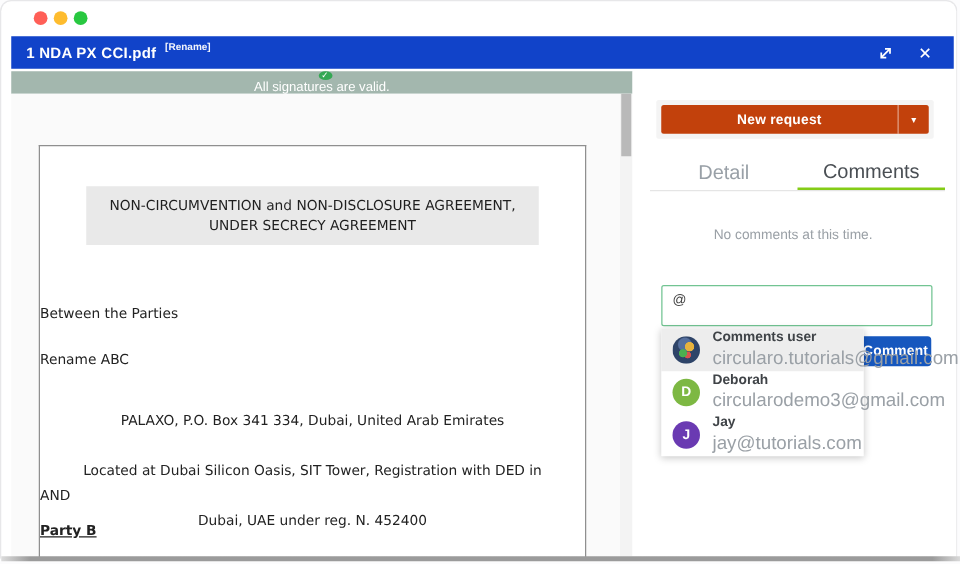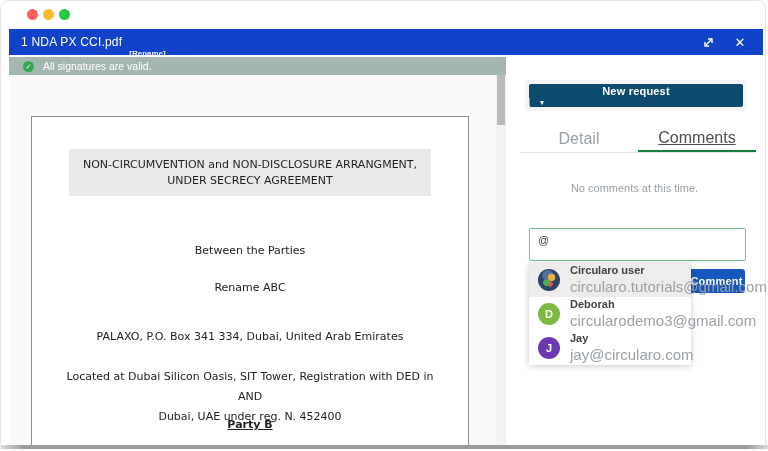--- a/index.html
+++ b/index.html
@@ -8,58 +8,58 @@
        border:1px solid #e7e7e9;border-bottom:none;border-radius:9px 9px 0 0;box-sizing:border-box;}
   
   .traffic{position:absolute;top:8px;left:26px;height:12px;display:flex;gap:5px;}
   .dot{width:11px;height:11px;border-radius:50%;}
   .dot.red{background:#ff5f57;}
   .dot.yellow{background:#febc2e;}
   .dot.green{background:#28c840;}
   
   .titlebar{position:absolute;left:8px;top:28px;width:754px;height:26px;background:#1143c9;
             display:flex;align-items:center;color:#fff;}
-  .titlebar .doc-title{font-size:12px;font-weight:normal;margin-left:12px;letter-spacing:.2px;}
-  .titlebar .rename{font-size:8px;font-weight:bold;margin-left:7px;align-self:flex-start;margin-top:20px;opacity:.95;cursor:pointer;}
+  .titlebar .doc-title{font-size:12px;font-weight:bold;margin-left:12px;letter-spacing:.2px;}
+  .titlebar .rename{font-size:8px;font-weight:bold;margin-left:7px;align-self:flex-start;margin-top:4px;opacity:.95;cursor:pointer;}
   .titlebar .spacer{flex:1;}
   .tb-icon{width:26px;height:26px;display:flex;align-items:center;justify-content:center;cursor:pointer;color:#fff;}
   .tb-icon.expand{margin-right:6px;}
   .tb-icon.close{margin-right:10px;font-size:13px;line-height:1;}
   
   .banner{position:absolute;left:8px;top:56px;width:497px;height:18px;background:#a3b7ae;
-          display:flex;align-items:center;color:#fff;font-size:10.5px;}
+          display:flex;align-items:center;color:#fff;font-size:10.5px;flex-direction:column;}
   .banner .check{width:11px;height:11px;border-radius:50%;background:#35a854;margin-left:14px;margin-right:9px;
                  display:flex;align-items:center;justify-content:center;color:#fff;font-size:7px;line-height:1;}
   
   .viewer{position:absolute;left:8px;top:74px;width:487px;height:370px;background:#fafafa;}
   .scroll-track{position:absolute;left:495px;top:74px;width:10px;height:370px;background:#f3f3f3;}
   .scroll-thumb{position:absolute;left:1px;top:0;width:8px;height:50px;background:#b9b9b9;cursor:pointer;}
   .page{position:absolute;left:22px;top:41px;width:438px;height:330px;background:#fff;
         border:1px solid #8f8f8f;border-bottom:none;box-sizing:border-box;
         font-family:"DejaVu Sans",sans-serif;font-size:11px;color:#222;}
   .doc-heading{position:absolute;left:37px;top:32px;width:362px;height:47px;background:#e9e9e9;
                display:flex;flex-direction:column;align-items:center;justify-content:center;
                text-align:center;line-height:1.45;color:#1f1f1f;}
-  .doc-line{position:absolute;left:0;width:100%;text-align:center;white-space:pre-wrap;}
+  .doc-line{position:absolute;left:0;width:100%;white-space:pre-wrap;}
   .addr{position:absolute;left:0;width:100%;text-align:center;line-height:1.22;white-space:pre-wrap;}
   .underlined{text-decoration:underline;font-weight:bold;}
   
   .panel{position:absolute;left:505px;top:56px;width:257px;height:388px;background:#fff;}
   .nr-frame{position:absolute;left:19px;top:23px;width:222px;height:31px;background:#f4f4f4;
             box-sizing:border-box;padding:4px;border-radius:2px;}
-  .nr-btn{width:100%;height:100%;background:#0c4a6e;border-radius:2px;display:flex;cursor:pointer;flex-direction:column;}
+  .nr-btn{width:100%;height:100%;background:#c2410c;border-radius:2px;display:flex;cursor:pointer;}
   .nr-label{flex:1;display:flex;align-items:center;justify-content:center;color:#fff;
             font-size:11px;font-weight:bold;letter-spacing:.2px;}
   .nr-caret{width:24px;display:flex;align-items:center;justify-content:center;color:#fff;
             font-size:8px;border-left:1px solid rgba(255,255,255,.5);cursor:pointer;}
   .tabs{position:absolute;left:14px;top:68px;width:236px;height:28px;display:flex;
         border-bottom:1px solid #e5e5e5;box-sizing:border-box;}
   .tab{flex:1;display:flex;align-items:center;justify-content:center;font-size:16px;
        color:#99a0a7;cursor:pointer;box-sizing:border-box;}
-  .tab.active{color:#4a4f54;border-bottom:2px solid #15803d;text-decoration:underline;}
+  .tab.active{color:#4a4f54;border-bottom:2px solid #84cc16;}
   .empty-state{position:absolute;left:0;top:125px;width:257px;text-align:center;
                font-size:11px;color:#9aa0a6;}
   .comment-box{position:absolute;left:23px;top:171px;width:217px;height:33px;background:#fff;
                border:1px solid #72c492;border-radius:2px;box-sizing:border-box;
                font-size:11px;color:#444;padding:5px 8px;cursor:text;}
   .comment-btn{position:absolute;left:182px;top:212px;width:57px;height:24px;background:#1657be;
                border-radius:3px;color:#fff;font-size:11px;font-weight:bold;display:flex;
                align-items:center;justify-content:center;cursor:pointer;letter-spacing:.2px;}
   .dropdown{position:absolute;left:23px;top:206px;width:162px;background:#fff;
             box-shadow:0 1px 6px rgba(0,0,0,.22);z-index:5;}
@@ -107,21 +107,21 @@
     </div>
 
     <div class="banner">
       <span class="check">✓</span>
       <span>All signatures are valid.</span>
     </div>
 
     <div class="viewer">
       <div class="page">
         <div class="doc-heading">
-          <div>NON-CIRCUMVENTION and NON-DISCLOSURE ARRANGMENT,</div>
+          <div>NON-CIRCUMVENTION and NON-DISCLOSURE AGREEMENT,</div>
           <div>UNDER SECRECY AGREEMENT</div>
         </div>
         <div class="doc-line" style="top:127px;">Between the Parties</div>
         <div class="doc-line" style="top:164px;">Rename ABC</div>
         <div class="addr" style="top:186px;">
           <div>PALAXO, P.O. Box 341 334, Dubai, United Arab Emirates</div>
           <div>Located at Dubai Silicon Oasis, SIT Tower, Registration with DED in</div>
           <div>Dubai, UAE under reg. N. 452400</div>
           <div>Phone  +971 4 2 53 2222</div>
         </div>
@@ -151,36 +151,36 @@
       <div class="empty-state">No comments at this time.</div>
 
       <div class="comment-box">@</div>
 
       <div class="comment-btn">Comment</div>
 
       <div class="dropdown">
         <div class="dd-item highlight">
           <span class="avatar photo"></span>
           <span class="dd-text">
-            <span class="dd-name">Circularo user</span>
+            <span class="dd-name">Comments user</span>
             <span class="dd-email">circularo.tutorials@gmail.com</span>
           </span>
         </div>
         <div class="dd-item">
           <span class="avatar" style="background-color: rgb(125, 184, 67);">D</span>
           <span class="dd-text">
             <span class="dd-name">Deborah</span>
             <span class="dd-email">circularodemo3@gmail.com</span>
           </span>
         </div>
         <div class="dd-item">
           <span class="avatar" style="background-color: rgb(106, 58, 178);">J</span>
           <span class="dd-text">
             <span class="dd-name">Jay</span>
-            <span class="dd-email">jay@circularo.com</span>
+            <span class="dd-email">jay@tutorials.com</span>
           </span>
         </div>
       </div>
 
     </div>
 
     <div class="bottom-strip"></div>
   </div>
 </div>
 

